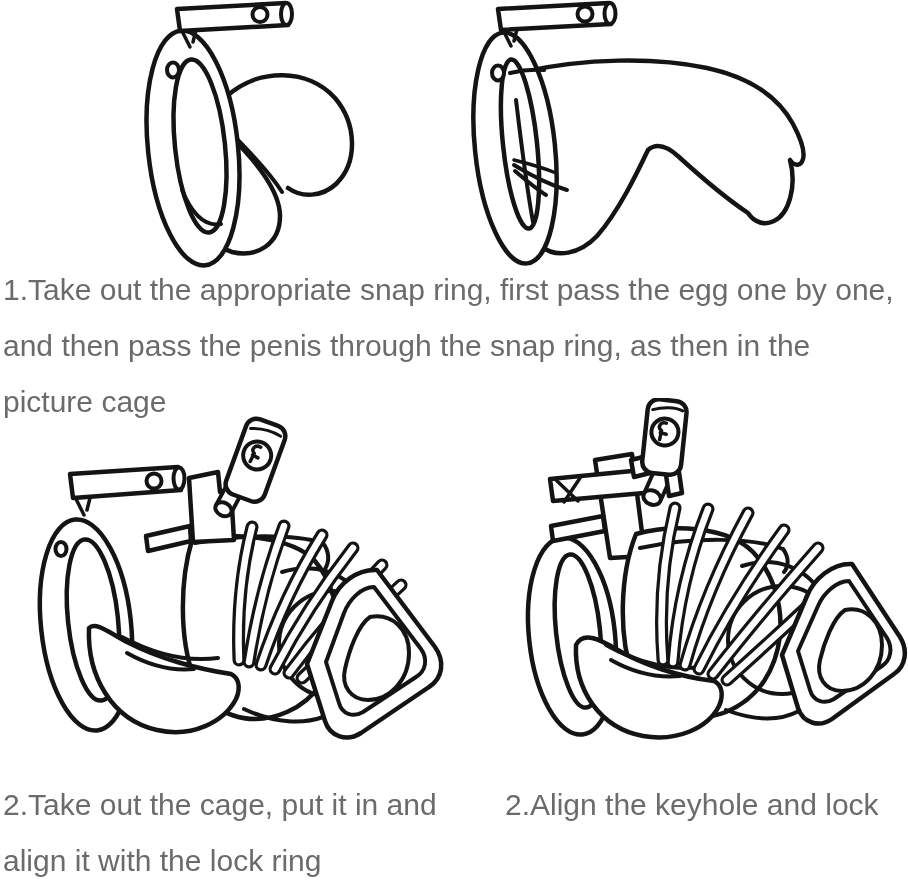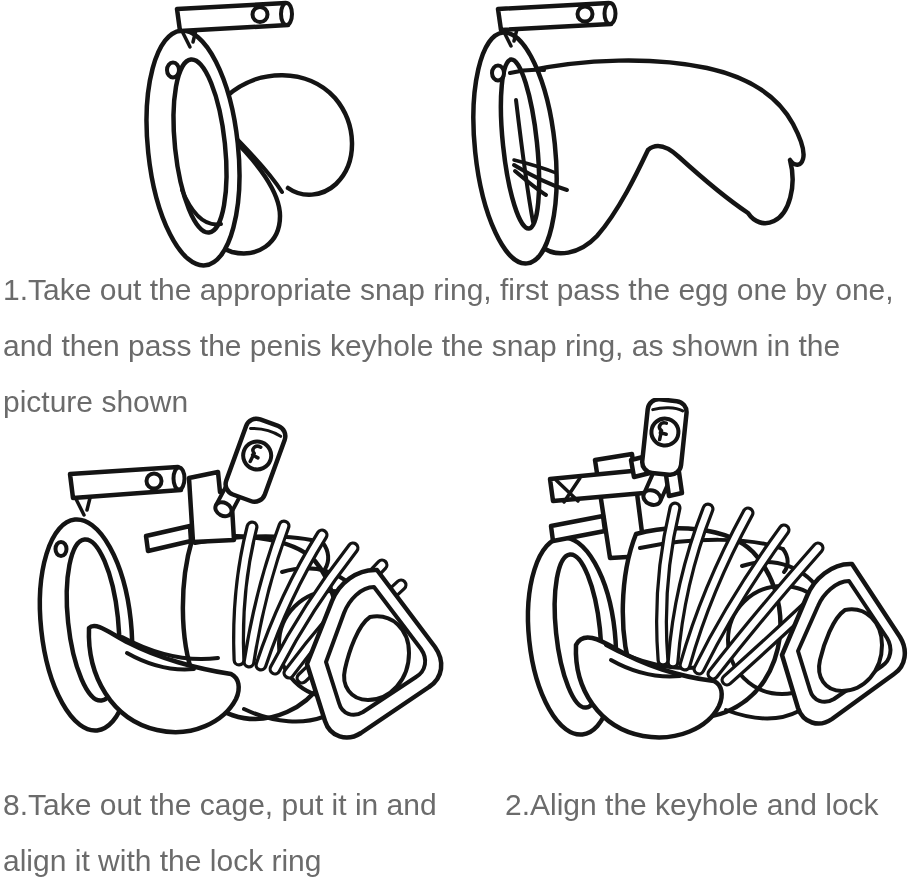--- a/index.html
+++ b/index.html
@@ -73,22 +73,22 @@
           <ellipse cx="140" cy="13.5" rx="5.5" ry="10.5" fill="#ffffff" stroke-width="4"></ellipse>
           <circle cx="115" cy="14" r="7.5" fill="#ffffff" stroke-width="4"></circle>
           <path d="M 33,30 L 41,46 M 47,29 L 44,41" stroke-width="3.5"></path>
         </g>
       </g>
     </svg>
   </div>
 
   <div class="step" id="step1">
     <div>1.Take out the appropriate snap ring, first pass the egg one by one,</div>
-    <div>and then pass the penis keyhole the snap ring, as shown in the</div>
-    <div>picture shown</div>
+    <div>and then pass the penis through the snap ring, as then in the</div>
+    <div>picture cage</div>
   </div>
 
   <div class="fig" style="left:30px;top:410px;width:420px;height:365px">
     <svg width="420" height="365" viewBox="0 0 420 365">
       <g stroke="#141414" stroke-width="4.5" fill="none" stroke-linecap="round" stroke-linejoin="round">
         <g>
           <ellipse cx="56" cy="215" rx="45" ry="106" fill="#ffffff" transform="rotate(-6 56 215)"></ellipse>
           <ellipse cx="63" cy="210" rx="25" ry="81" fill="#ffffff" transform="rotate(-6 63 210)"></ellipse>
           <ellipse cx="31" cy="139" rx="5.5" ry="7" fill="#ffffff" stroke-width="4"></ellipse>
         </g>
@@ -220,21 +220,21 @@
           <rect x="125" y="2" width="39" height="74" rx="11" fill="#ffffff"></rect>
           <path d="M 130,13 C 140,9 152,8 160,11" stroke-width="3"></path>
           <circle cx="144.5" cy="34" r="13.5" fill="#ffffff" stroke-width="4"></circle>
           <path d="M 145,25 C 139,24 136,30 141,33 L 140,42 M 140,35 L 146,36" stroke-width="3.5"></path>
         </g>
       </g>
     </svg>
   </div>
 
   <div class="step" id="step2">
-    <div>8.Take out the cage, put it in and</div>
+    <div>2.Take out the cage, put it in and</div>
     <div>align it with the lock ring</div>
   </div>
 
   <div class="step" id="step3">
     <div>2.Align the keyhole and lock</div>
   </div>
 
 </div>
 
 </body></html>

